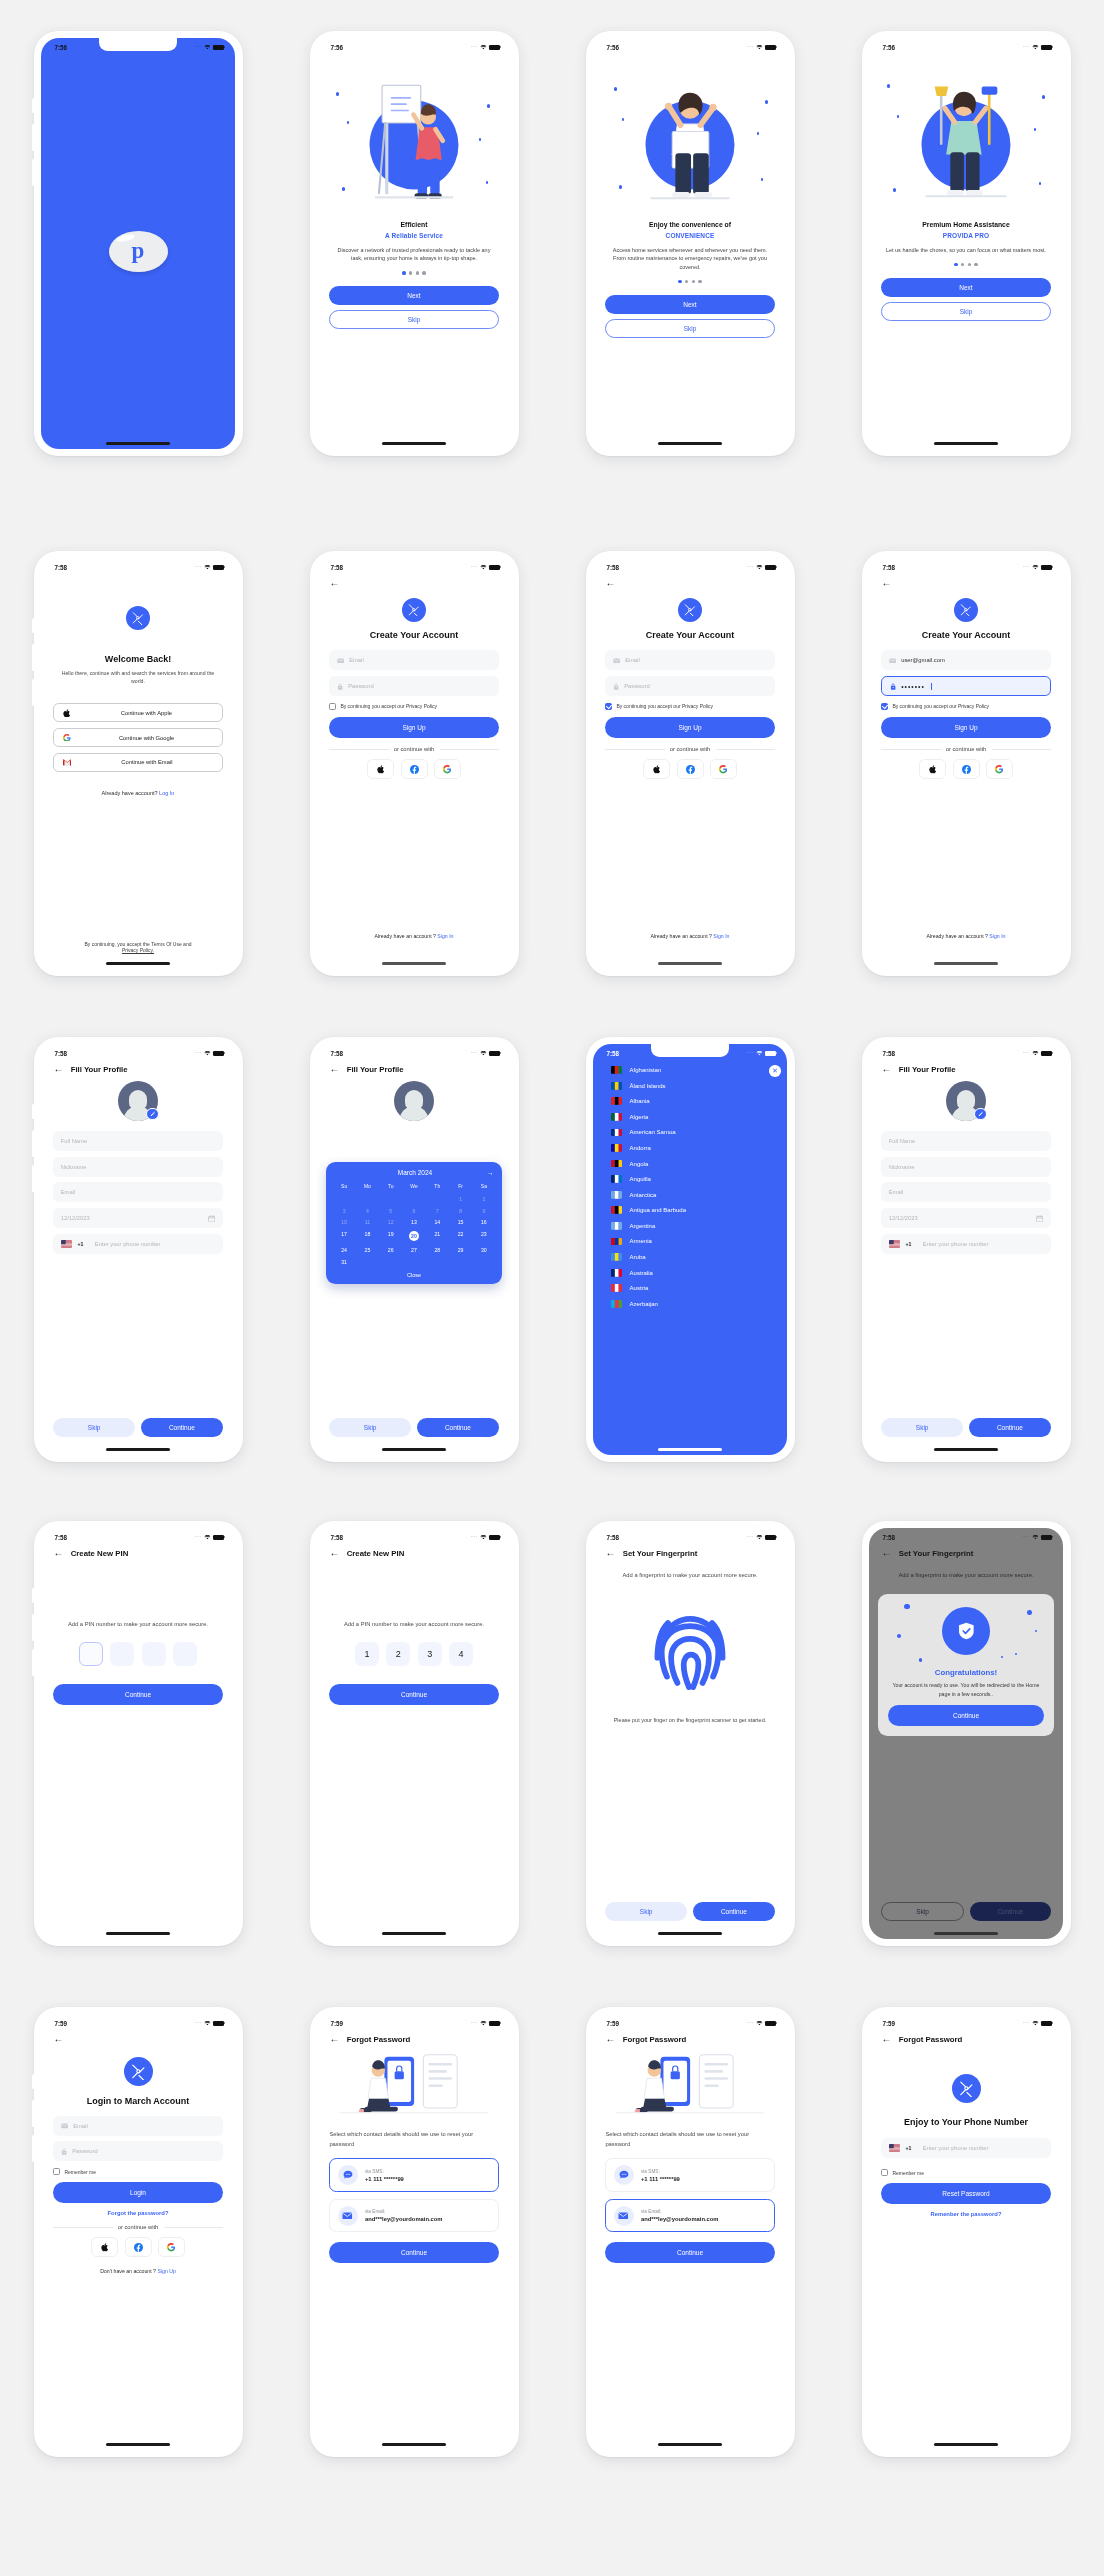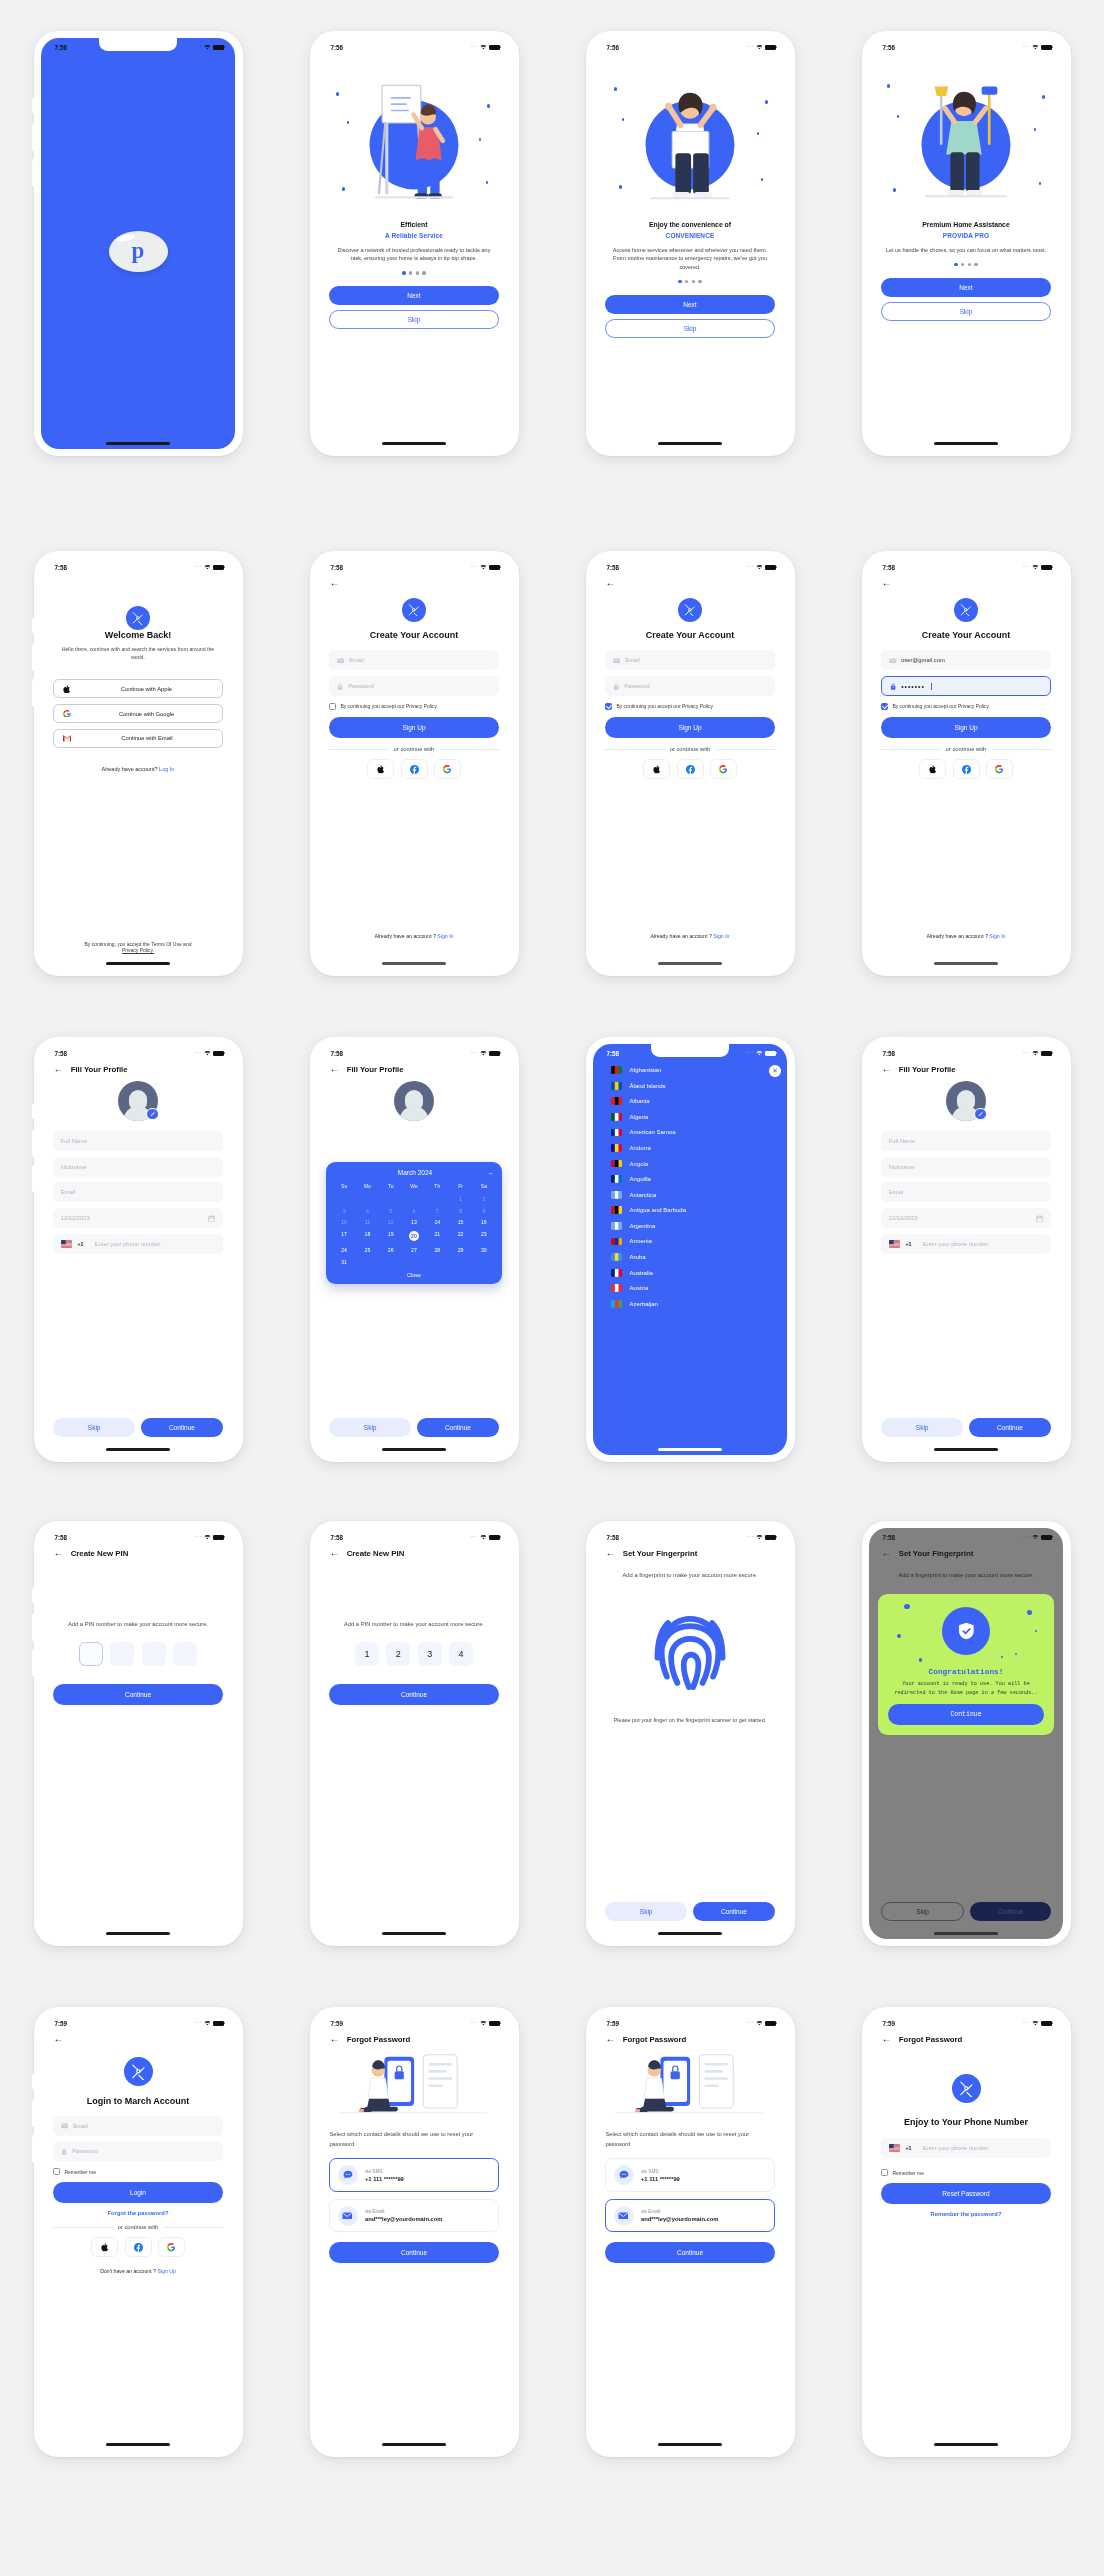--- a/index.html
+++ b/index.html
@@ -227,21 +227,21 @@
     width:24px; height:24px; border-radius:6.3px; background:#f2f5fd;
     display:flex; align-items:center; justify-content:center;
     font-size:9px; color:#1a1a1a;
   }
   .pin-box.active { background:#fafbff; border:0.7px solid #b9c6fb; }
 
   
   .overlay { position:absolute; inset:0; background:rgba(25,25,25,.55); z-index:20; }
   .modal {
     position:absolute; left:9.4px; right:9.4px; top:66px; z-index:21;
-    background:#bef264; border-radius:9.4px; padding:9.4px 9.4px 9.4px; text-align:center;font-family:Liberation Mono, monospace;
+    background:#e5e5e5; border-radius:9.4px; padding:9.4px 9.4px 9.4px; text-align:center;
   }
   .modal h3 { color:#3b63f6; font-size:7.8px; margin:3.1px 0 4.7px; }
   .modal p { font-size:5.2px; color:#3a3a3a; line-height:1.6; margin-bottom:7.3px; }
   .congrats-ill { position:relative; height:61px; }
   .congrats-ill .big {
     position:absolute; left:50%; top:3.1px; transform:translateX(-50%);
     width:48px; height:48px; border-radius:50%; background:#3b63f6;
     display:flex; align-items:center; justify-content:center;
   }
   .congrats-ill .d { position:absolute; border-radius:50%; background:#3b63f6; }
@@ -505,21 +505,21 @@
             <span class="batt"></span>
           </span>
         </div>
         <div class="body" style="padding-top:32px">
           <div class="brand-circle">
             <svg width="13.6" height="13.6" viewBox="0 0 24 24">
                 <path d="M4 3l7 7m0 4-7 7m16-14-7 7m0 4 7 7" stroke="#fff" stroke-width="1.7" stroke-linecap="round" fill="none"></path>
                 <circle cx="12" cy="12" r="2.2" stroke="#fff" stroke-width="1.6" fill="none"></circle>
               </svg>
           </div>
-          <div class="center-text t-lg" style="margin-top:0">Welcome Back!</div>
+          <div class="center-text t-lg" style="margin-top:24px">Welcome Back!</div>
           <div class="center-text t-desc" style="margin-top:4.7px;padding:0 5.2px">Hello there, continue with and search the services from around the world.</div>
 
           <div style="margin-top:18px">
             <div class="prov-btn">
               <span class="ico">
                   <svg width="7.3" height="8.4" viewBox="0 0 14 16">
                     <path d="M11.2 8.5c0-2 1.6-2.9 1.7-3-0.9-1.3-2.3-1.5-2.8-1.6-1.2-0.1-2.4 0.7-3 0.7-0.6 0-1.5-0.7-2.5-0.7C3.3 4 2 4.7 1.3 6c-1.4 2.4-0.4 6 1 8 0.7 1 1.5 2 2.5 2 1 0 1.4-0.6 2.6-0.6 1.2 0 1.5 0.6 2.6 0.6 1.1 0 1.8-1 2.4-2 0.8-1.1 1.1-2.2 1.1-2.3-0.1 0-2.3-0.9-2.3-3.2ZM9.4 2.7C9.9 2 10.3 1.1 10.2 0.2c-0.8 0-1.8 0.6-2.4 1.3-0.5 0.6-1 1.6-0.8 2.5 0.9 0.1 1.8-0.5 2.4-1.3Z" fill="#111"></path>
                   </svg>
                 </span>
               <span style="flex:1;text-align:center">Continue with Apple</span>

